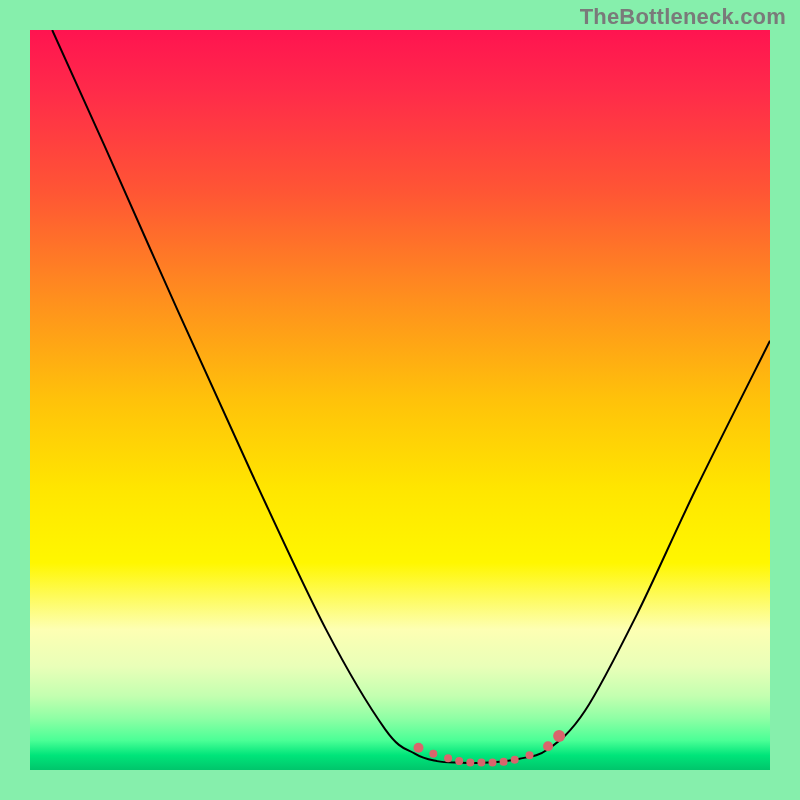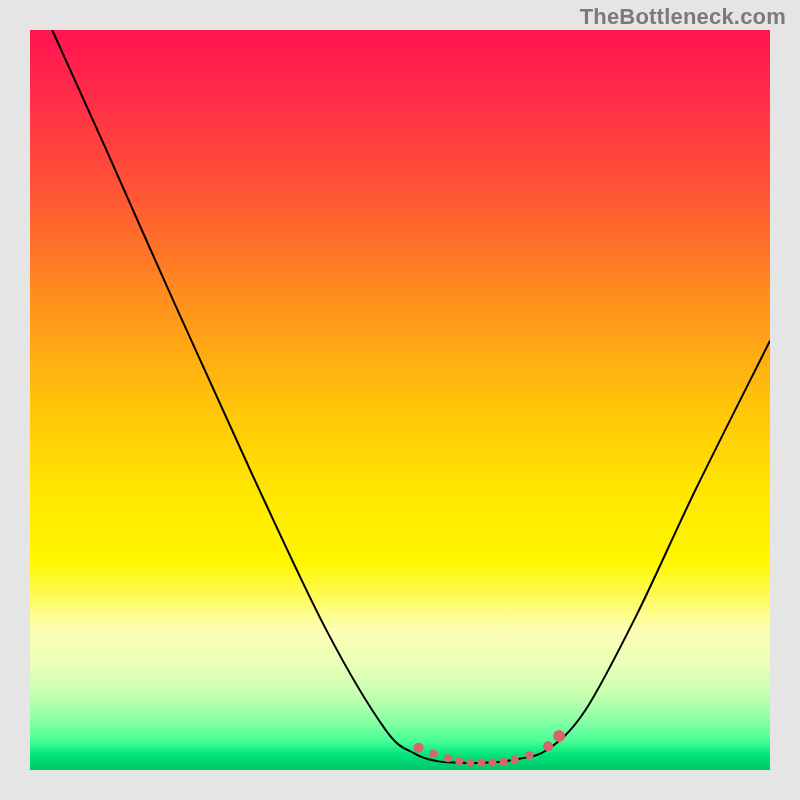--- a/index.html
+++ b/index.html
@@ -1,17 +1,17 @@
 <!DOCTYPE html>
 <html><head>
 <meta charset="utf-8">
 <style>
   * { margin: 0; padding: 0; box-sizing: border-box; }
   html, body { width: 800px; height: 800px; overflow: hidden; background: #000; }
-  .wrap { position: relative; width: 800px; height: 800px; background: #e5e5e5; text-align: right; }
+  .wrap { position: relative; width: 800px; height: 800px; background: #86efac; text-align: right; }
   .plot {
     position: absolute;
     left: 30px; top: 30px;
     width: 740px; height: 740px;
     background: linear-gradient(to bottom,
       #ff1450 0%,
       #ff2a4a 8%,
       #ff5634 22%,
       #ff8e1e 36%,
       #ffc20a 50%,

